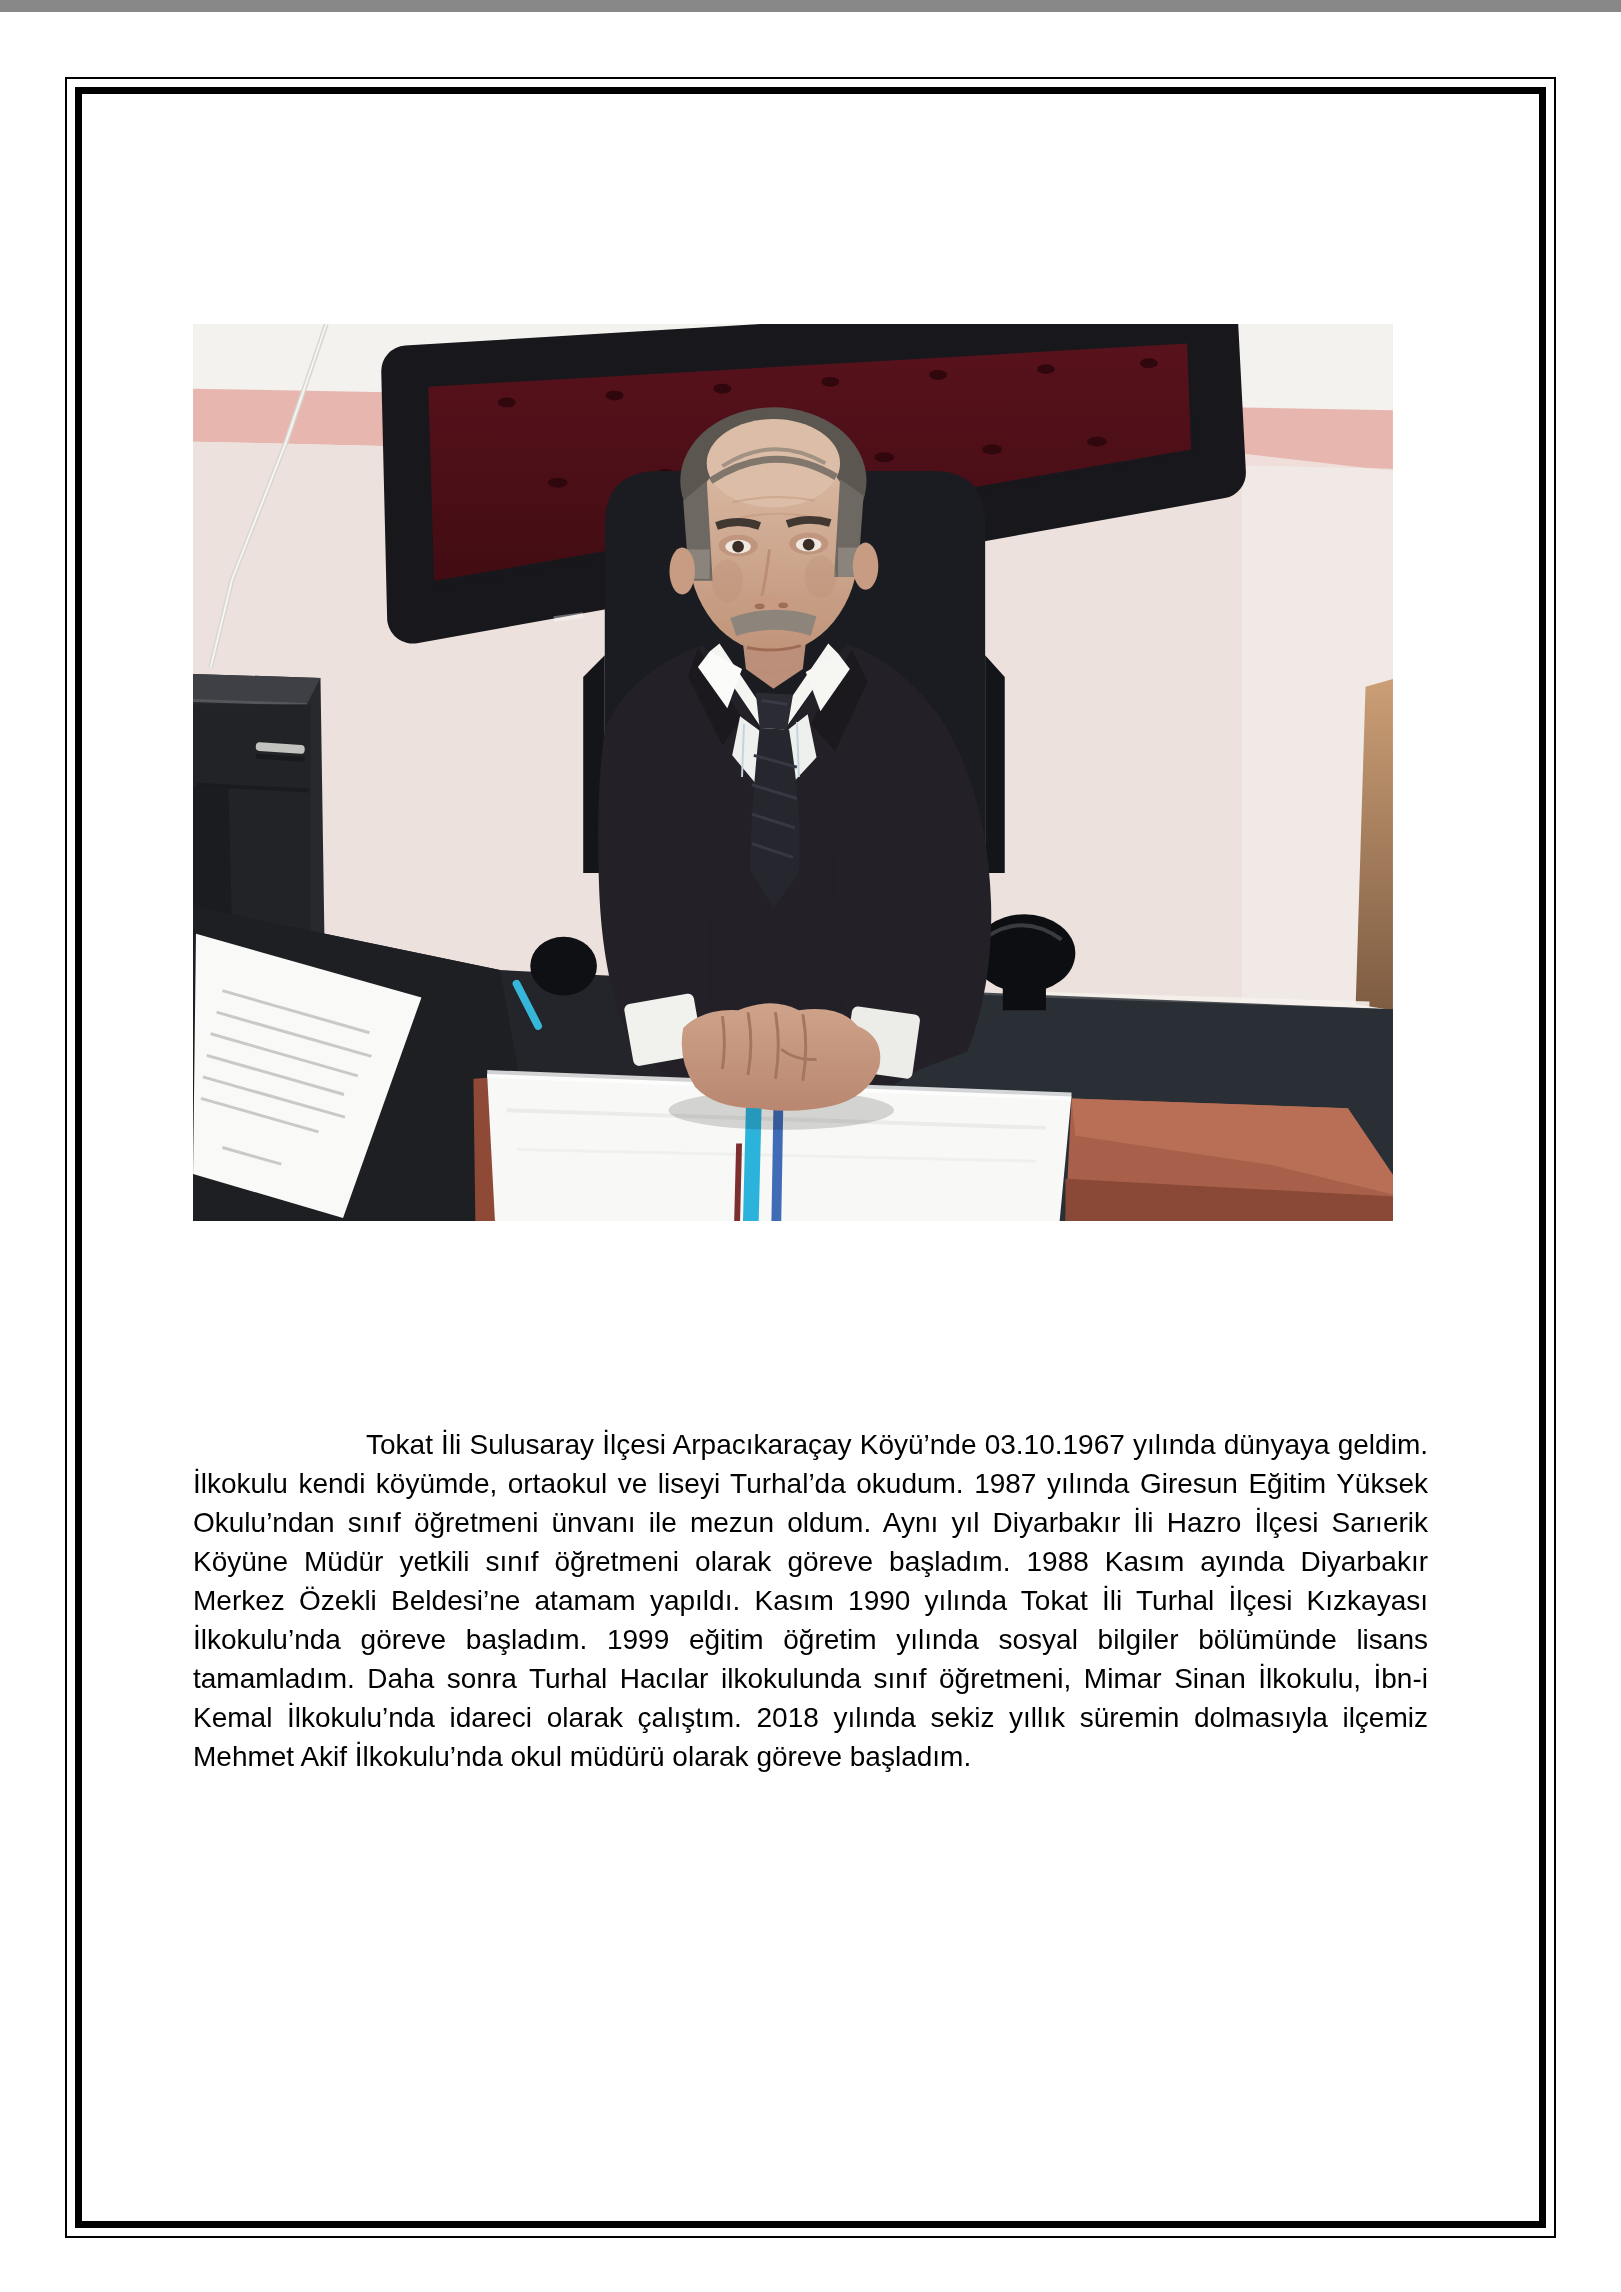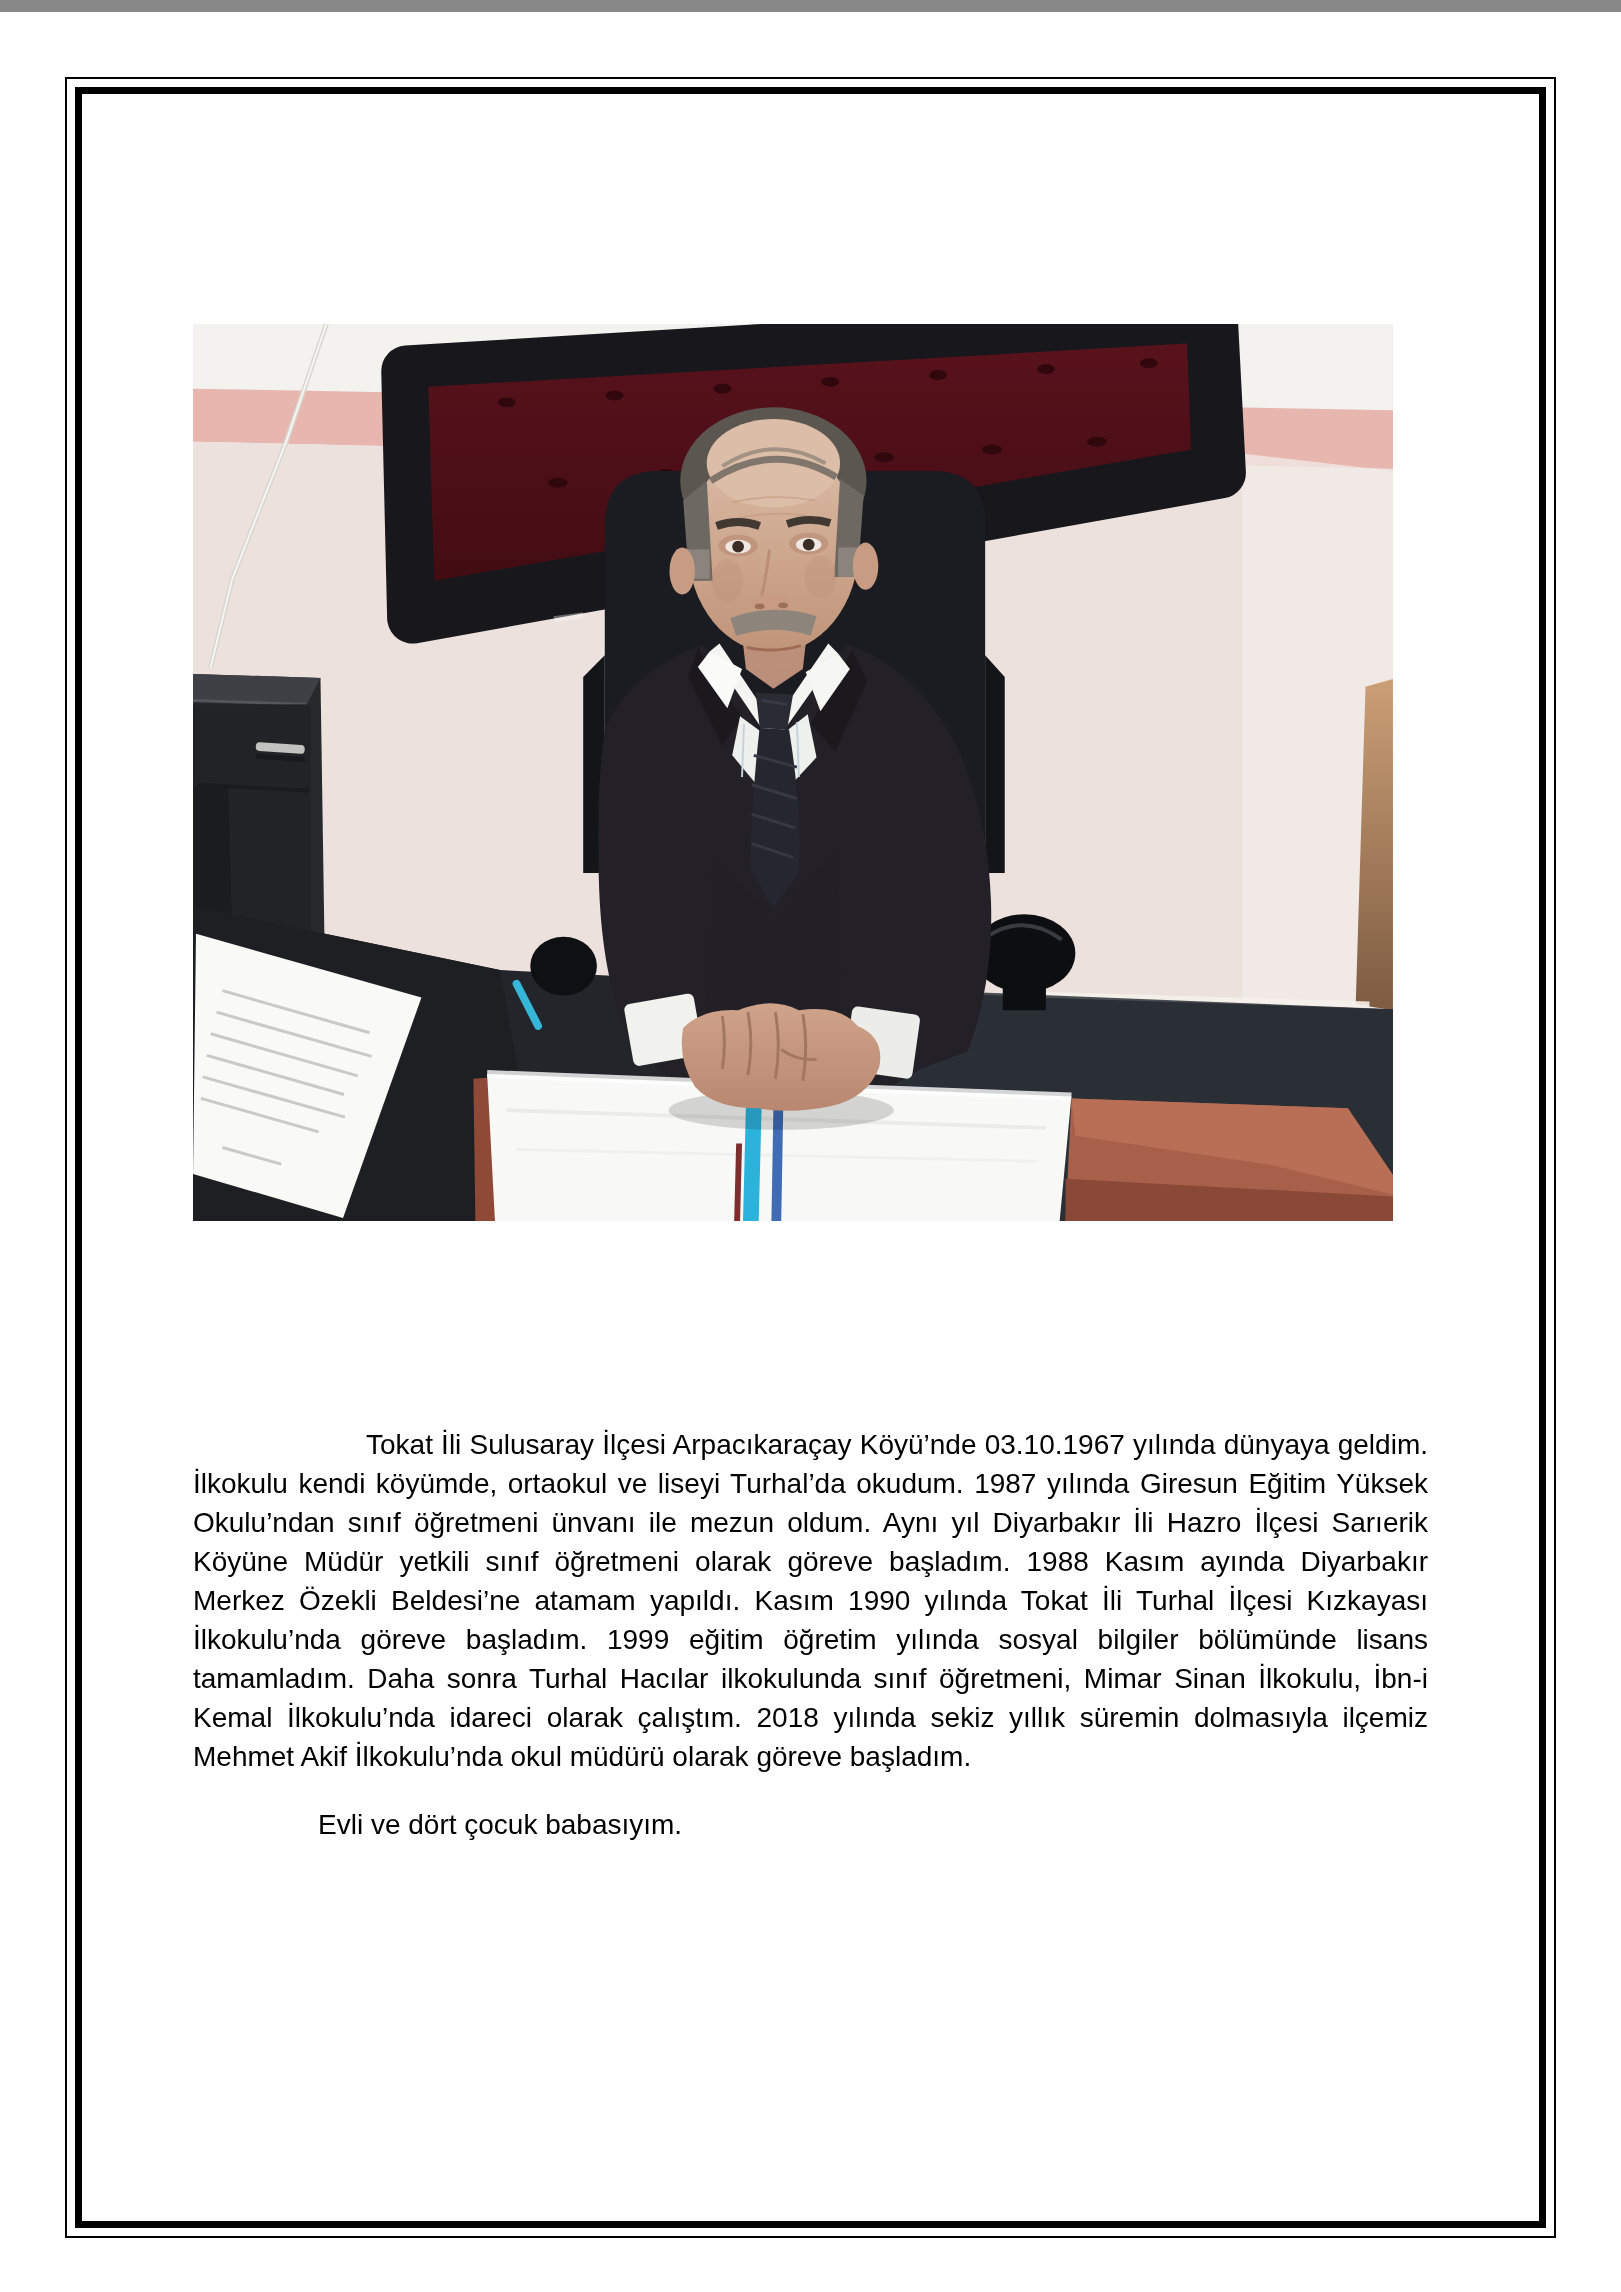--- a/index.html
+++ b/index.html
@@ -235,17 +235,16 @@
           <path d="M 594,702 Q 600,736 594,770"></path>
           <path d="M 622,704 Q 628,736 622,772"></path>
           <path d="M 600,740 Q 616,752 636,750"></path>
         </g>
       </g>
     </svg>
   </div>
 
   <div class="bio">
     <p class="p1">Tokat İli Sulusaray İlçesi Arpacıkaraçay Köyü’nde 03.10.1967 yılında dünyaya geldim. İlkokulu kendi köyümde, ortaokul ve liseyi Turhal’da okudum. 1987 yılında Giresun Eğitim Yüksek Okulu’ndan sınıf öğretmeni ünvanı ile mezun oldum.  Aynı yıl Diyarbakır İli Hazro İlçesi Sarıerik Köyüne Müdür yetkili sınıf öğretmeni olarak göreve başladım. 1988 Kasım ayında Diyarbakır Merkez Özekli Beldesi’ne atamam yapıldı. Kasım 1990 yılında Tokat İli Turhal İlçesi Kızkayası İlkokulu’nda göreve başladım. 1999 eğitim öğretim yılında sosyal bilgiler bölümünde lisans tamamladım. Daha sonra Turhal Hacılar ilkokulunda sınıf öğretmeni, Mimar Sinan İlkokulu,  İbn-i Kemal İlkokulu’nda idareci olarak çalıştım. 2018 yılında sekiz yıllık süremin dolmasıyla ilçemiz Mehmet Akif İlkokulu’nda okul müdürü olarak göreve başladım.</p>
-    <p class="p2">Evli ve dört çocuk babasıyım.</p>
   </div>
 
 </div>
 
 
 </body></html>

